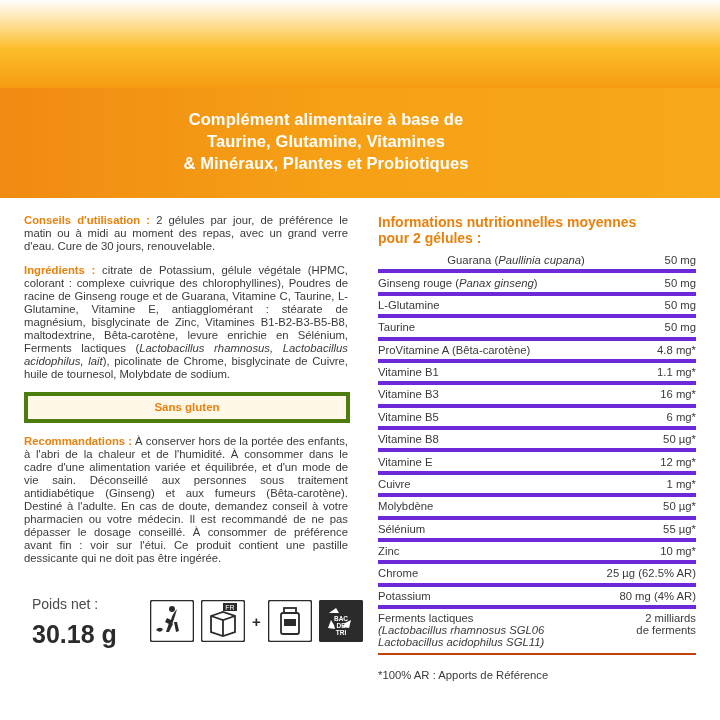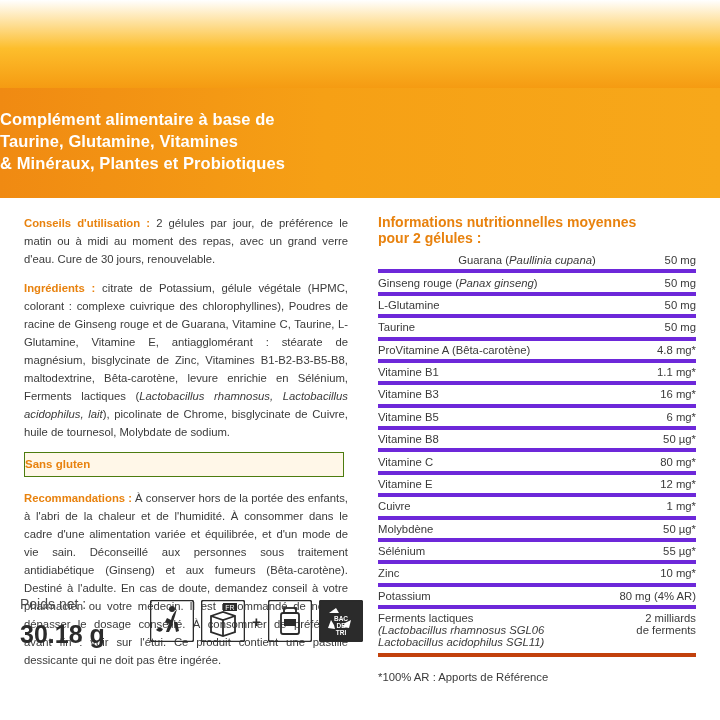--- a/index.html
+++ b/index.html
@@ -15,42 +15,42 @@
   .top-band {
     position:absolute; left:0; top:0; width:720px; height:88px;
     background:linear-gradient(to bottom, #ffffff 0%, #fdbe2c 55%, #f59b12 100%);
   }
   .header-band {
     position:absolute; left:0; top:88px; width:720px; height:110px;
     background:linear-gradient(to right, #f08a12 0%, #f6a015 45%, #f7a81a 100%);
   }
   .header-title {
     position:absolute; left:0; top:108px; width:652px;
-    color:#ffffff;
+    text-align:center; color:#ffffff;
     font-size:16.5px; font-weight:bold; line-height:22px;
     letter-spacing:.1px;
   }
 
   
   .left-col {
     position:absolute; left:24px; top:214px; width:324px;
   }
-  .block { margin-bottom:11px; font-size:11.3px; line-height:18px; color:#3a3a3a; text-align:justify; }
+  .block { margin-bottom:11px; font-size:11.3px; line-height:13px; color:#3a3a3a; text-align:justify; }
   .lbl { color:#e8820e; font-weight:bold; }
   .it { font-style:italic; }
 
   .gluten {
     width:318px; margin:2px 0 12px 0;
-    border:1px solid #4d7c0f; background:#fff7e8;
-    text-align:left; color:#e8820e; font-weight:bold;
+    border:4px solid #4d7c0f; background:#fff7e8;
+    text-align:center; color:#e8820e; font-weight:bold;
     font-size:11.5px; padding:5px 0 6px 0;
   }
 
   
-  .weight-row { position:absolute; left:20px; top:596px; width:330px; }
+  .weight-row { position:absolute; left:32px; top:596px; width:330px; }
   .weight-lbl { font-size:14px; color:#4a4a4a; }
   .weight-val { font-size:25px; font-weight:bold; color:#2b2b2b; margin-top:8px; }
 
   .pictos { position:absolute; left:150px; top:600px; display:flex; align-items:center; gap:7px; }
   .picto { width:44px; height:42px; }
   .plus { font-size:15px; color:#2b2b2b; font-weight:bold; }
 
   
   .right-col { position:absolute; left:378px; top:214px; width:318px; }
   .nut-title {
@@ -59,21 +59,21 @@
   }
   table.nut { width:318px; border-collapse:collapse; }
   table.nut td {
     font-size:11.3px; color:#3a3a3a;
     border-top:4px solid #6d28d9;
     padding:3.2px 0 3.2px 0; vertical-align:top;
   }
   table.nut tr:first-child td { border-top:none;text-align:right; }
   table.nut td.val { text-align:right; white-space:nowrap; }
   .footnote { font-size:11.3px; color:#3a3a3a; margin-top:8px; }
-  .footnote-wrap { border-top:4px solid #c2410c; padding-top:6px; margin-top:2px; }
+  .footnote-wrap { border-top:2px solid #c2410c; padding-top:6px; margin-top:2px; }
 </style>
 </head>
 <body>
 
 <div class="page">
 
   <div class="top-band"></div>
   <div class="header-band"></div>
 
   <div class="header-title">
@@ -181,42 +181,42 @@
           </tr>
           <tr>
             <td>Vitamine B5</td>
             <td class="val">6 mg*</td>
           </tr>
           <tr>
             <td>Vitamine B8</td>
             <td class="val">50 µg*</td>
           </tr>
           <tr>
-            <td>Vitamine C</td>
-            <td class="val">80 mg*</td>
-          </tr>
-          <tr>
             <td>Vitamine E</td>
             <td class="val">12 mg*</td>
           </tr>
           <tr>
             <td>Cuivre</td>
             <td class="val">1 mg*</td>
           </tr>
           <tr>
             <td>Molybdène</td>
             <td class="val">50 µg*</td>
           </tr>
           <tr>
             <td>Sélénium</td>
             <td class="val">55 µg*</td>
           </tr>
           <tr>
             <td>Zinc</td>
             <td class="val">10 mg*</td>
+          </tr>
+          <tr>
+            <td>Chrome</td>
+            <td class="val">25 µg (62.5% AR)</td>
           </tr>
           <tr>
             <td>Potassium</td>
             <td class="val">80 mg (4% AR)</td>
           </tr>
           <tr>
             <td>
               <div>Ferments lactiques</div>
               <div class="it">(Lactobacillus rhamnosus SGL06</div>
               <div class="it">Lactobacillus acidophilus SGL11)</div>

